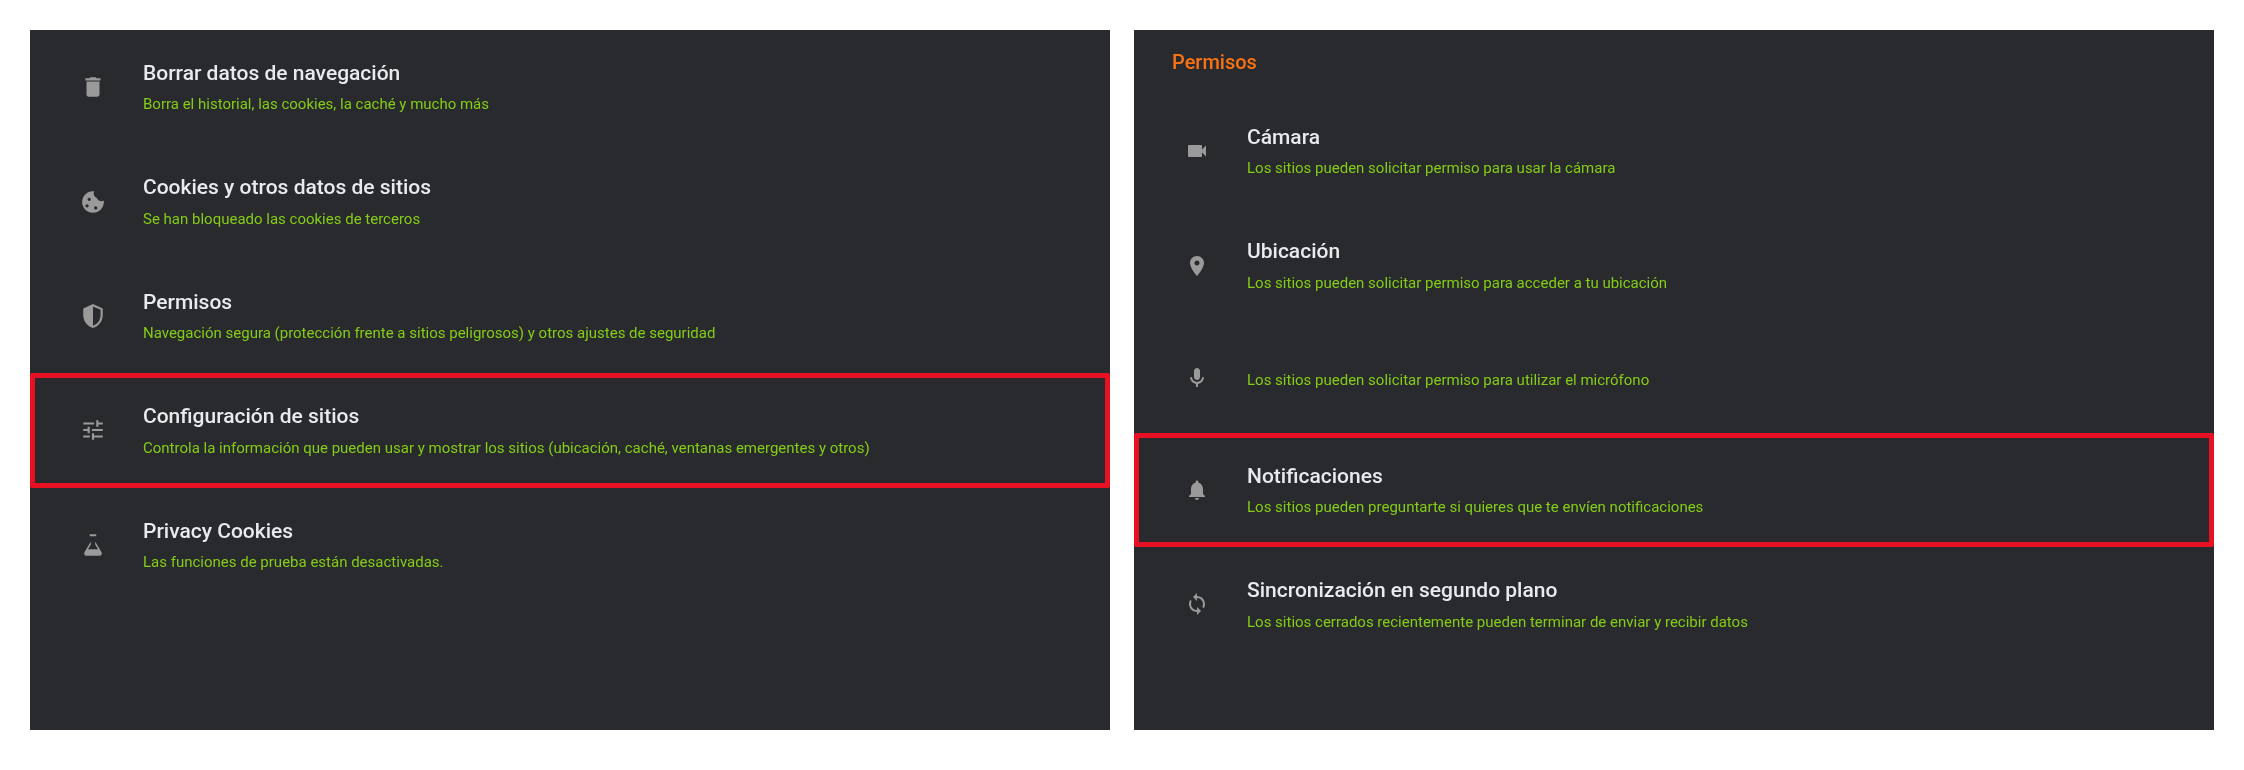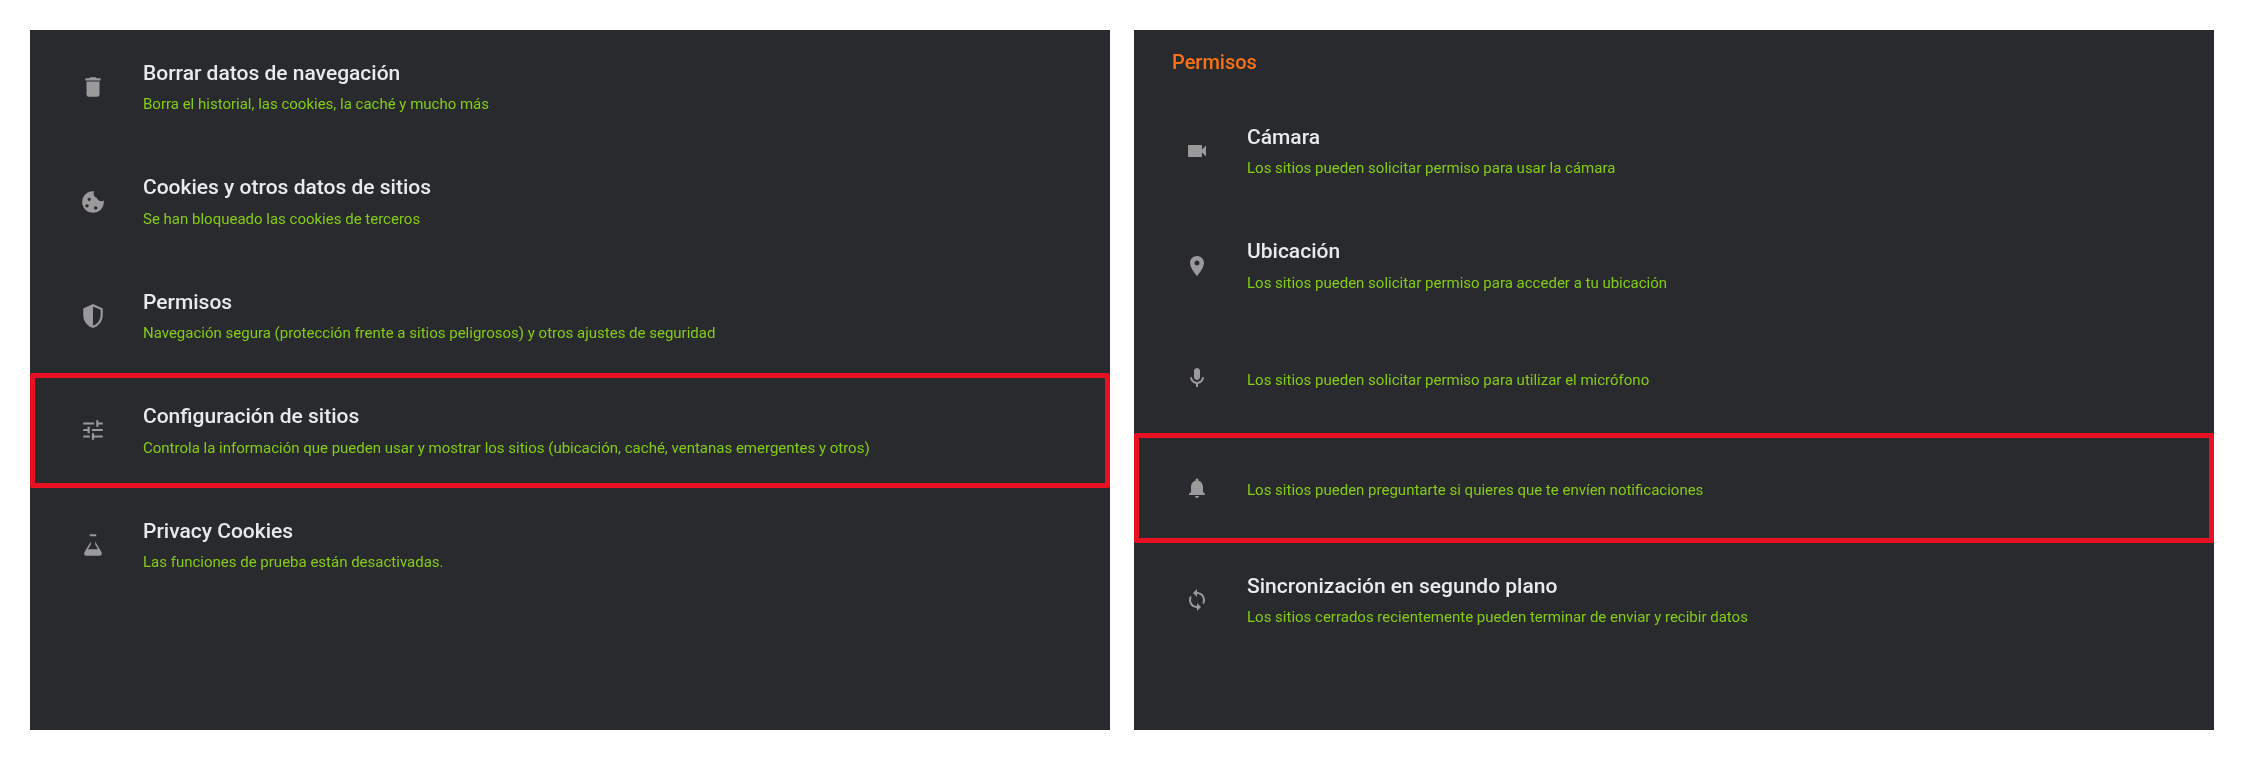--- a/index.html
+++ b/index.html
@@ -212,20 +212,21 @@
     </div>
 
     <div class="highlight">
     <div class="item">
       <div class="icon-box sm">
         <svg viewBox="0 0 24 24">
               <path d="M12 22c1.1 0 2-.9 2-2h-4c0 1.1.9 2 2 2zm6-6v-5c0-3.07-1.63-5.64-4.5-6.32V4c0-.83-.67-1.5-1.5-1.5S10.5 3.17 10.5 4v.68C7.64 5.36 6 7.92 6 11v5l-2 2v1h16v-1l-2-2z"></path>
             </svg>
       </div>
       <div class="text-box">
+        <div class="title">Notificaciones</div>
         <div class="subtitle">Los sitios pueden preguntarte si quieres que te envíen notificaciones</div>
       </div>
     </div>
     </div>
 
     <div class="no-highlight">
     <div class="item">
       <div class="icon-box sm">
         <svg viewBox="0 0 24 24">
               <path d="M12 4V1L8 5l4 4V6c3.31 0 6 2.69 6 6 0 1.01-.25 1.97-.7 2.8l1.46 1.46C19.54 15.03 20 13.57 20 12c0-4.42-3.58-8-8-8zm0 14c-3.31 0-6-2.69-6-6 0-1.01.25-1.97.7-2.8L5.24 7.74C4.46 8.97 4 10.43 4 12c0 4.42 3.58 8 8 8v3l4-4-4-4v3z"></path>

